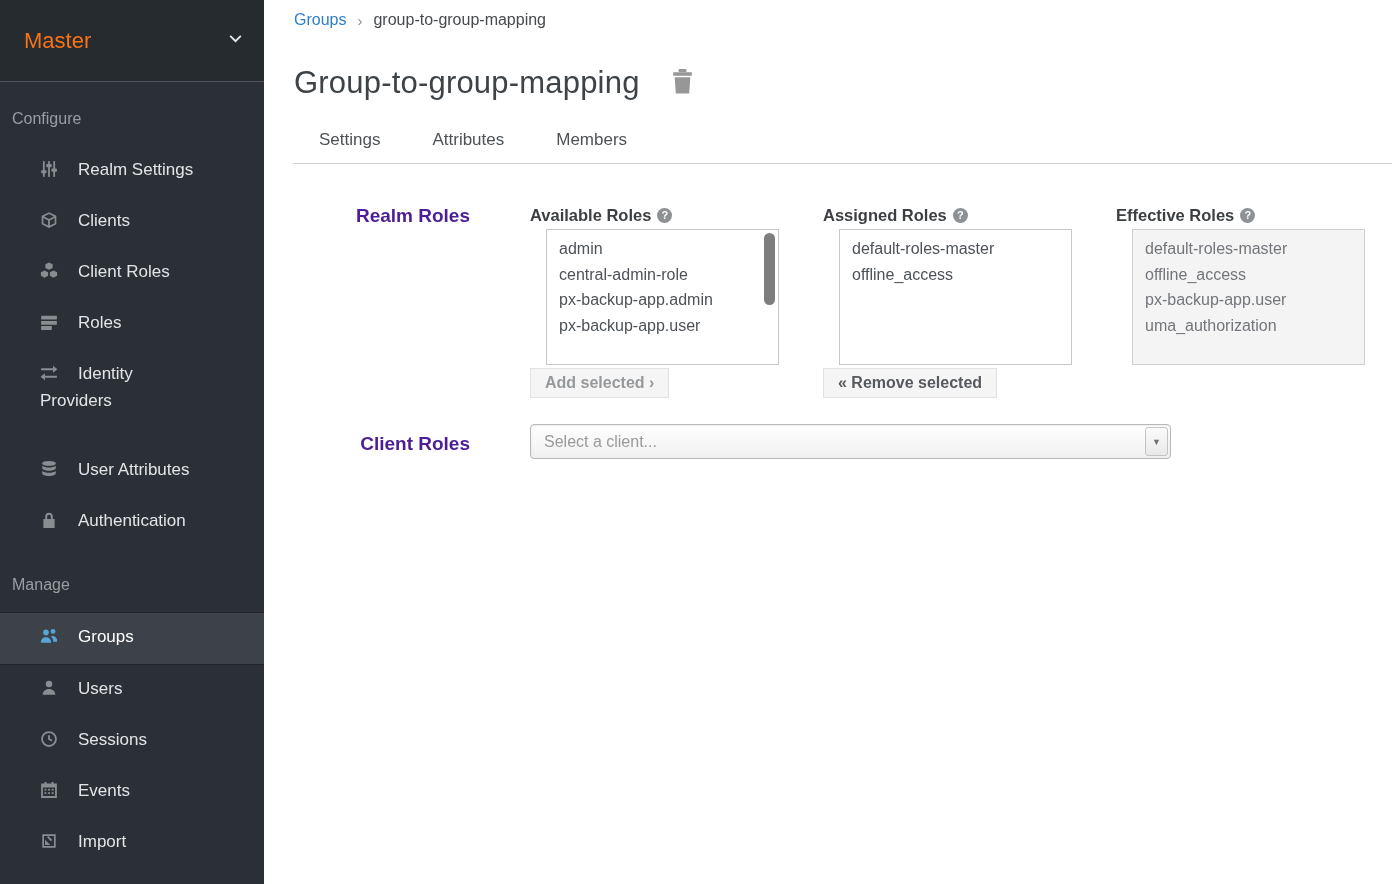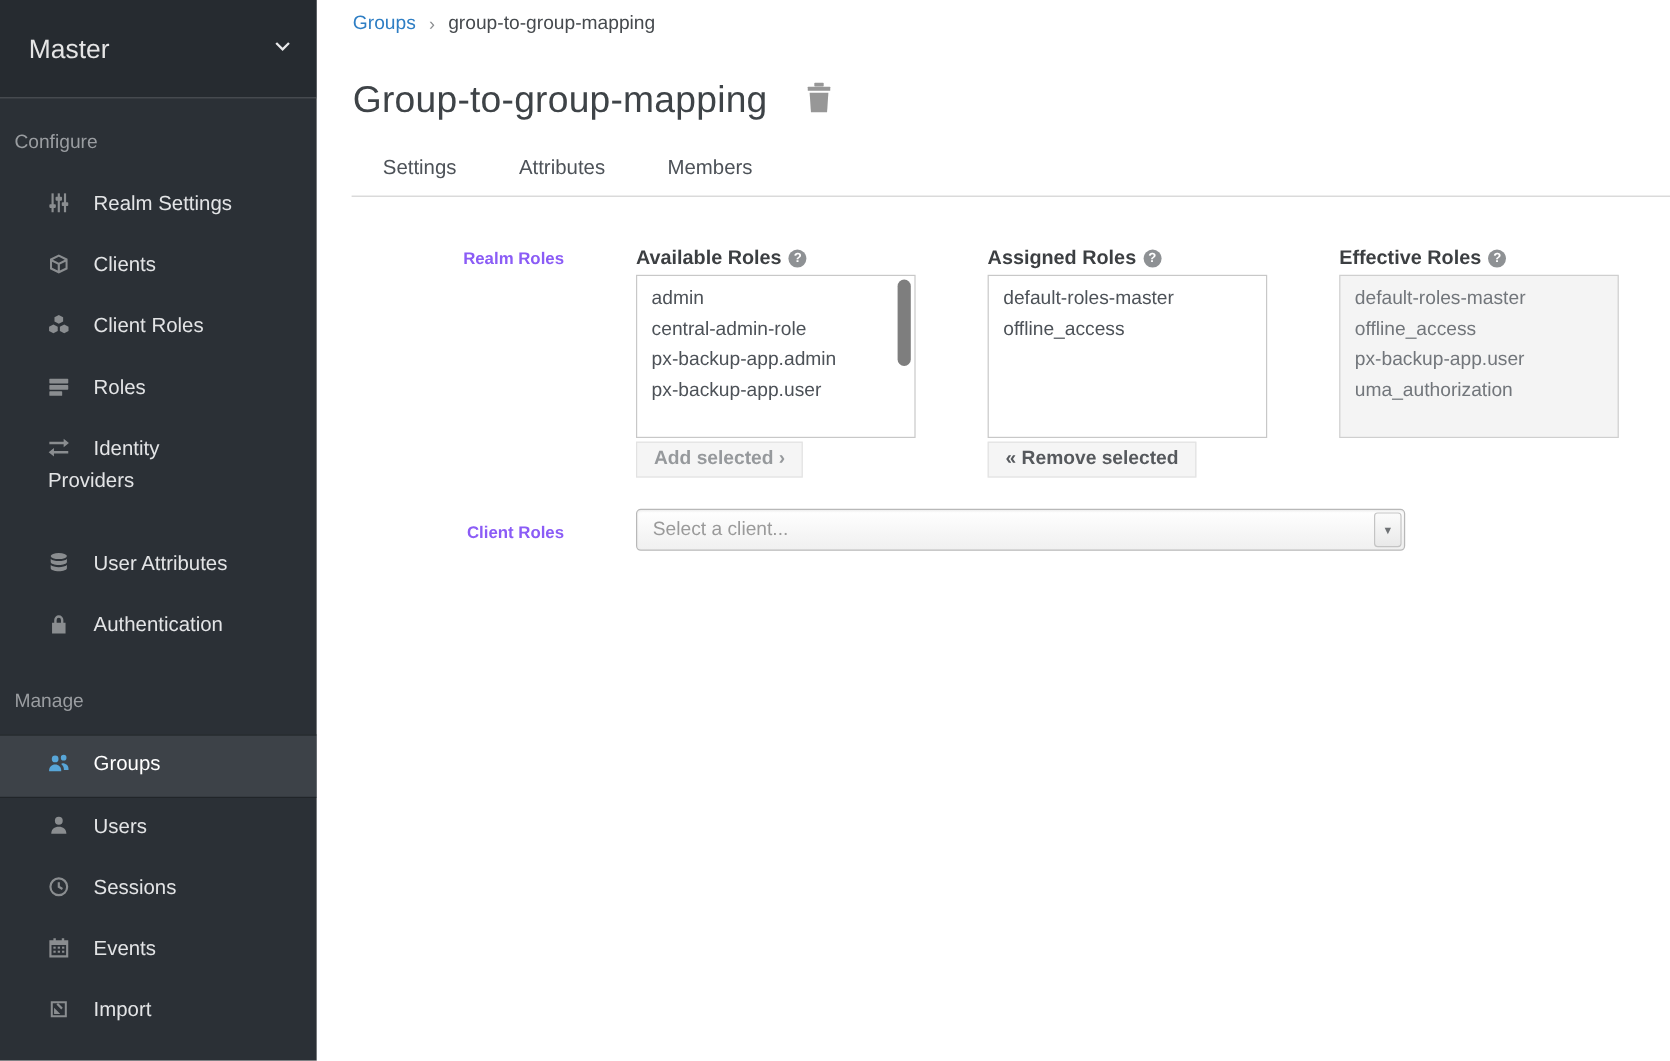--- a/index.html
+++ b/index.html
@@ -11,21 +11,21 @@
   }
   .app { display:flex; width:1392px; height:884px; }
 
   
   .sidebar { width:264px; flex:0 0 264px; background:#2b3036; height:884px; overflow:hidden; }
   .realm-header {
     height:82px; padding:0 20px 0 24px; display:flex; align-items:center;
     justify-content:space-between; cursor:pointer; border-bottom:1px solid #4f5358;
     background:#262b30;
   }
-  .realm-header .realm-name { color:#e5e5e5; font-size:22px; font-weight:400;text-align:center; }
+  .realm-header .realm-name { color:#f97316; font-size:22px; font-weight:400;text-align:center; }
   .realm-header svg { width:17px; height:17px; color:#e8e9ea; }
   .section-label { padding:28px 0 0 12px; color:#9a9da1; font-size:16px; }
   .nav-list { list-style:none; margin:18px 0 0 0; padding:0; }
   .nav-item a {
     display:block; padding:12px 10px 12px 40px; color:#e3e4e6; font-size:17px;
     line-height:24px; text-decoration:none; cursor:pointer;
   }
   .nav-item .nav-icon {
     display:inline-block; width:20px; margin-right:18px; color:#8a8d90;
     vertical-align:-3px;
@@ -56,35 +56,35 @@
     border:1px solid transparent; border-bottom:none; margin-bottom:-1px; background:transparent;
   }
   .tab.active {
     background:#fff; color:#2e7ec4; border-color:#d1d1d1;
   }
 
   .tab-content { padding:42px 0 0 0; }
   .form-row { display:flex; margin-left:0; }
   .form-row + .form-row { margin-top:26px; }
   .form-label {
-    flex:0 0 206px; width:206px; text-align:right; font-weight:700; color:#8b5cf6;
-    font-size:14px; line-height:19px;
+    flex:0 0 206px; width:206px; text-align:right; font-weight:700; color:#4c1d95;
+    font-size:19px; line-height:19px;
   }
   .row2 .form-label { padding-top:10px; }
   .fields { display:flex; margin-left:60px; gap:60px; }
   .role-col { width:233px; }
   .col-header { font-weight:700; color:#3c3f42; font-size:16.5px; line-height:19px; margin-bottom:4px; white-space:nowrap; }
   .help-icon {
     display:inline-block; width:15px; height:15px; border-radius:50%; background:#8e9194;
     color:#fff; font-size:11px; line-height:15px; text-align:center; font-weight:700;
     margin-left:6px; vertical-align:2px; cursor:pointer;
   }
   .listbox {
     position:relative; width:233px; height:136px; border:1px solid #c8c8c8; background:#fff;
-    overflow:hidden; padding:6px 0 0 0;
+    overflow:hidden; padding:6px 0 0 0;margin-left:16px;
   }
   .listbox .option { font-size:16px; line-height:25.5px; padding:0 12px; color:#4d5258; cursor:pointer; white-space:nowrap; }
   .listbox.disabled { background:#f4f4f4; border-color:#cfcfcf; }
   .listbox.disabled .option { color:#72767b; cursor:default; }
   .scroll-thumb {
     position:absolute; top:3px; right:3px; width:11px; height:72px; border-radius:6px;
     background:#7e7e7e; cursor:grab;
   }
   .list-action-btn {
     margin-top:3px; height:30px; padding:0 14px; font-size:16px; font-weight:700;

